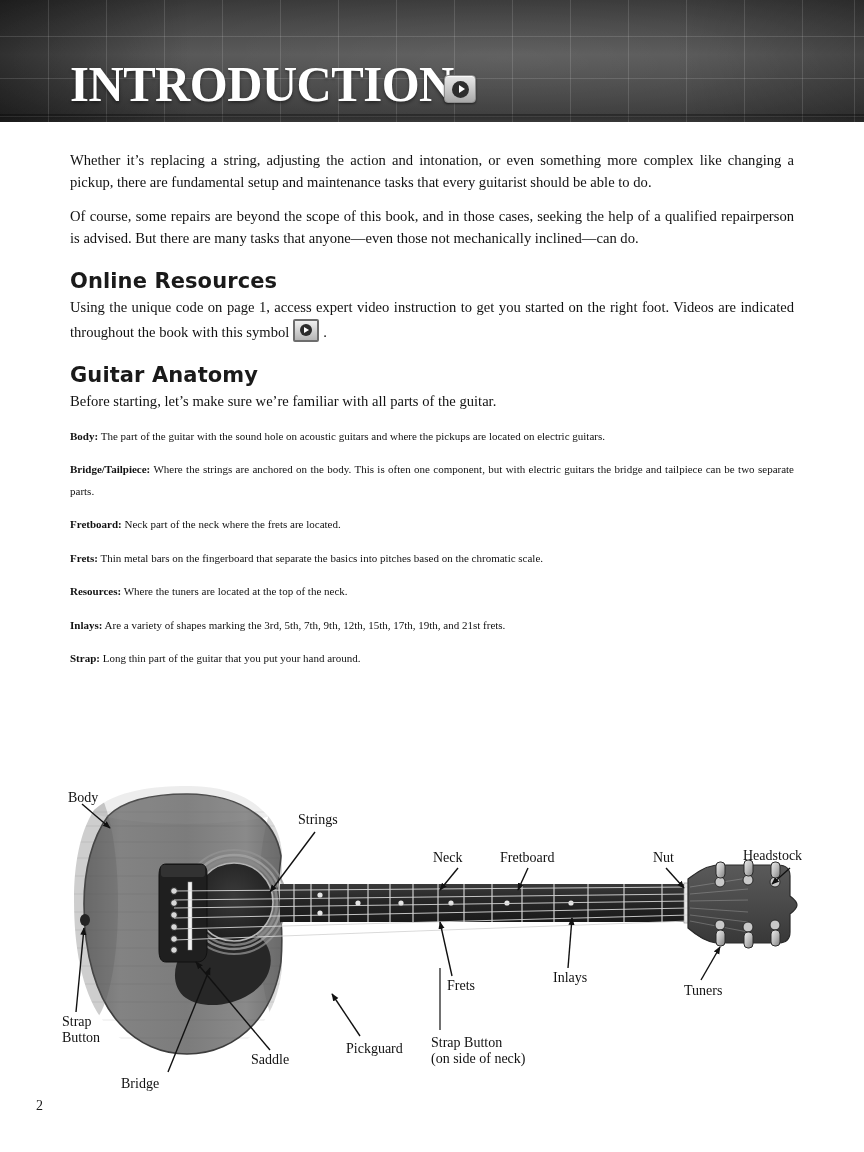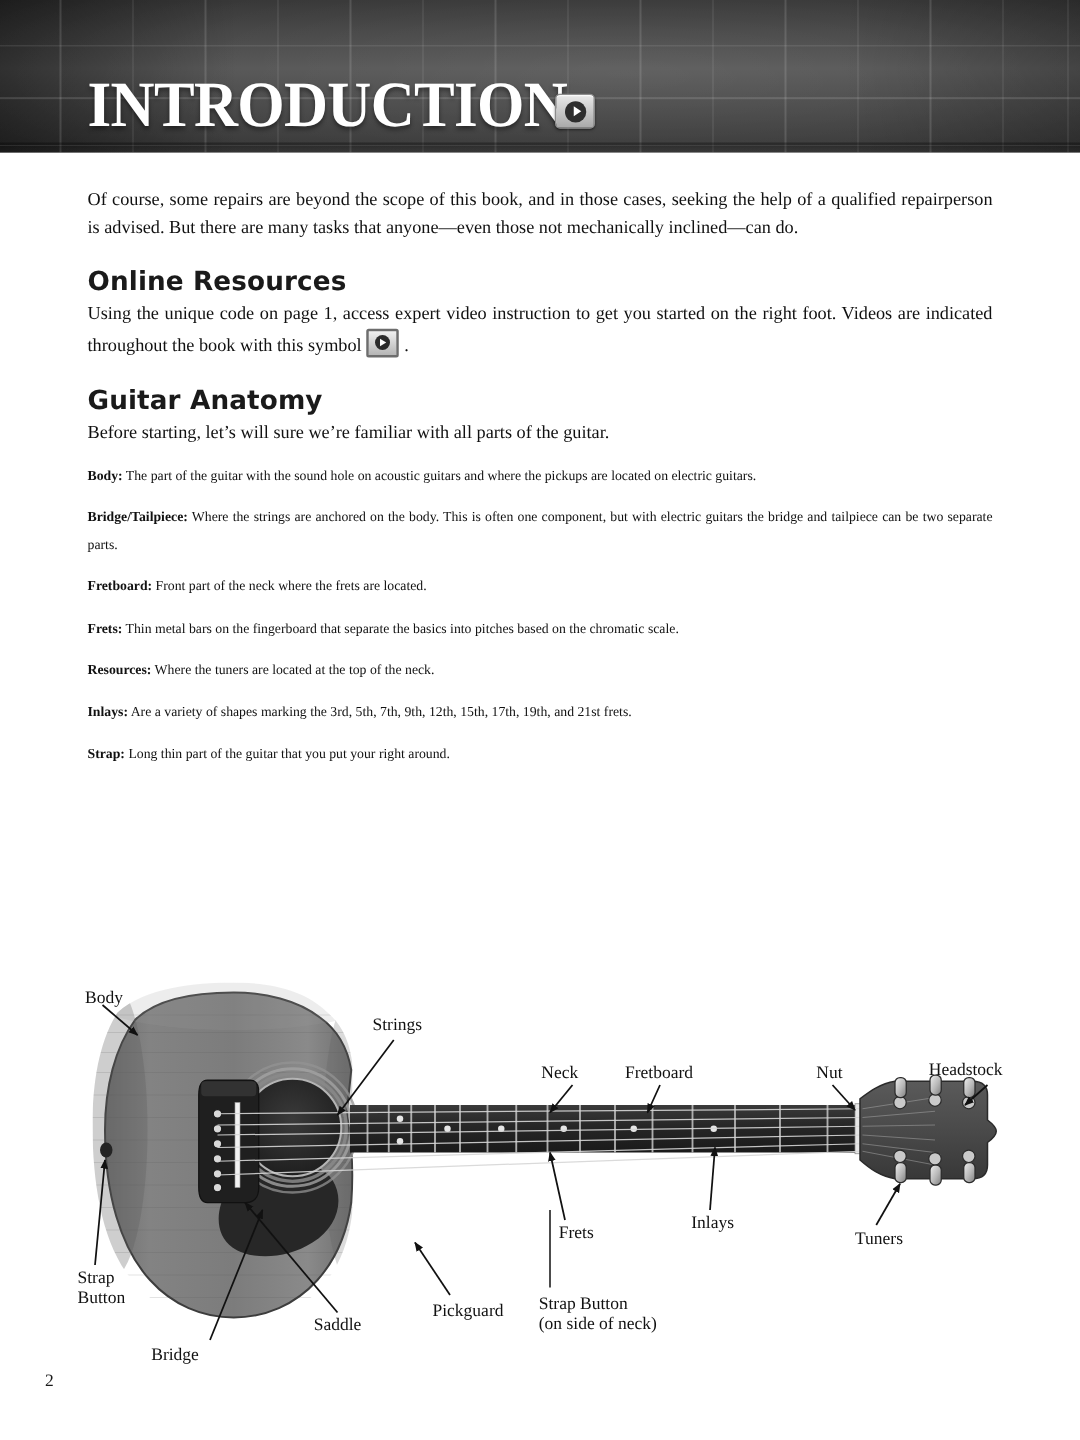--- a/index.html
+++ b/index.html
@@ -137,38 +137,39 @@
     <div class="page-title">INTRODUCTION</div>
     <div class="vid-badge">
       <div class="disc"></div>
     </div>
   </div>
   <div class="header-base"></div>
 </div>
 
 <div class="content">
 
+  <p class="body">Whether it’s replacing a string, adjusting the action and intonation, or even something more complex like changing a pickup, there are fundamental setup and maintenance tasks that every guitarist should be able to do.</p>
   <p class="body">Of course, some repairs are beyond the scope of this book, and in those cases, seeking the help of a qualified repairperson is advised. But there are many tasks that anyone—even those not mechanically inclined—can do.</p>
 
   <h2 class="section">Online Resources</h2>
   <p class="body nojust" style="text-align:justify;">
     <span>Using the unique code on page 1, access expert video instruction to get you started on the right foot. Videos are indicated throughout the book with this symbol</span><span class="inline-badge"><span class="disc"></span></span><span>.</span>
   </p>
 
   <h2 class="section">Guitar Anatomy</h2>
-  <p class="body nojust">Before starting, let’s will sure we’re familiar with all parts of the guitar.</p>
+  <p class="body nojust">Before starting, let’s make sure we’re familiar with all parts of the guitar.</p>
 
   <div class="defs">
     <p class="def"><span class="term">Body:</span><span> The part of the guitar with the sound hole on acoustic guitars and where the pickups are located on electric guitars.</span></p>
     <p class="def"><span class="term">Bridge/Tailpiece:</span><span> Where the strings are anchored on the body. This is often one component, but with electric guitars the bridge and tailpiece can be two separate parts.</span></p>
-    <p class="def"><span class="term">Fretboard:</span><span> Front part of the neck where the frets are located.</span></p>
+    <p class="def"><span class="term">Fretboard:</span><span> Neck part of the neck where the frets are located.</span></p>
     <p class="def"><span class="term">Frets:</span><span> Thin metal bars on the fingerboard that separate the basics into pitches based on the chromatic scale.</span></p>
     <p class="def"><span class="term">Resources:</span><span> Where the tuners are located at the top of the neck.</span></p>
     <p class="def"><span class="term">Inlays:</span><span> Are a variety of shapes marking the 3rd, 5th, 7th, 9th, 12th, 15th, 17th, 19th, and 21st frets.</span></p>
-    <p class="def"><span class="term">Strap:</span><span> Long thin part of the guitar that you put your right around.</span></p>
+    <p class="def"><span class="term">Strap:</span><span> Long thin part of the guitar that you put your hand around.</span></p>
   </div>
 </div>
 
 <div class="diagram">
 <svg width="800" height="322" viewBox="0 0 800 322" xmlns="http://www.w3.org/2000/svg">
   <defs>
     <linearGradient id="topGrad" x1="0" y1="0" x2="1" y2="0">
       <stop offset="0%" stop-color="#6e6e6e"></stop>
       <stop offset="18%" stop-color="#838383"></stop>
       <stop offset="52%" stop-color="#7c7c7c"></stop>

